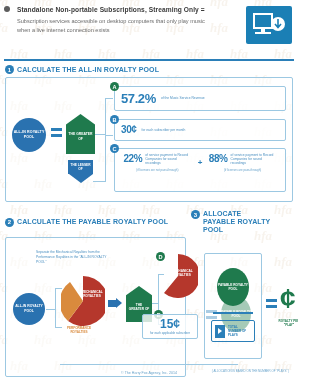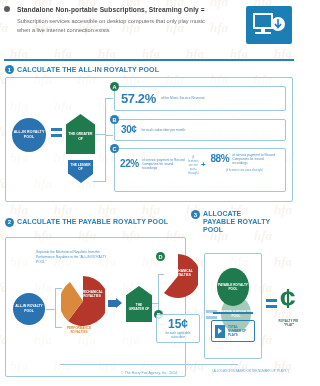--- a/index.html
+++ b/index.html
@@ -212,22 +212,22 @@
     color:#fff;text-align:center;
     font-size:3.2px;font-weight:bold;line-height:4.4px;
     display:flex;align-items:center;justify-content:center;
     padding:6px 2px 0 2px;box-sizing:border-box;
   }
   .mech-pie{
     position:absolute;left:152px;top:16px;
     width:40px;height:44px;
   }
   .cent15{
-    position:absolute;left:150px;top:76px;
-    width:44px;
+    position:absolute;left:136px;top:76px;
+    width:56px;
     border:1px solid #9cc8e2;border-radius:2px;
     background:rgba(255,255,255,.8);
     text-align:center;padding:3px 2px;box-sizing:border-box;
   }
   .cent15 .v{font-size:12px;font-weight:bold;color:#2b7fb8;line-height:12px;}
   .cent15 .t{font-size:3px;color:#4a8fc0;line-height:4px;margin-top:1px;}
 
   .eq2{position:absolute;left:200px;top:72px;width:11px;}
   .eq2 i{display:block;height:3px;background:#2b7fb8;margin-bottom:3px;}
   .payable-oval{
@@ -470,21 +470,21 @@
 
     <div class="optbox" style="left:108px;top:41px;width:172px;height:22px;display:flex;align-items:center;gap:5px;padding:0 6px;">
       <span class="opt-badge blue">B</span>
       <span class="big-pct small">30¢</span>
       <span class="opt-note">for each subscriber per month</span>
     </div>
 
     <div class="optbox" style="left:108px;top:70px;width:172px;height:44px;padding:4px 5px;box-sizing:border-box;">
       <span class="opt-badge blue">C</span>
       <div style="display:flex;align-items:flex-start;gap:3px;">
-        <div style="display:flex;flex-direction:row;align-items:center;width:78px;">
+        <div style="display:flex;flex-direction:column;align-items:center;width:78px;">
           <div style="display:flex;align-items:center;gap:3px;">
             <span class="big-pct small">22%</span>
             <span class="opt-note" style="width:46px;">of service payment to Record Companies for sound recordings</span>
           </div>
           <div class="opt-foot">(if licenses are not pass-through)</div>
         </div>
         <span class="plus" style="align-self:center;">+</span>
         <div style="display:flex;flex-direction:column;align-items:center;width:78px;">
           <div style="display:flex;align-items:center;gap:3px;">
             <span class="big-pct small">88%</span>

